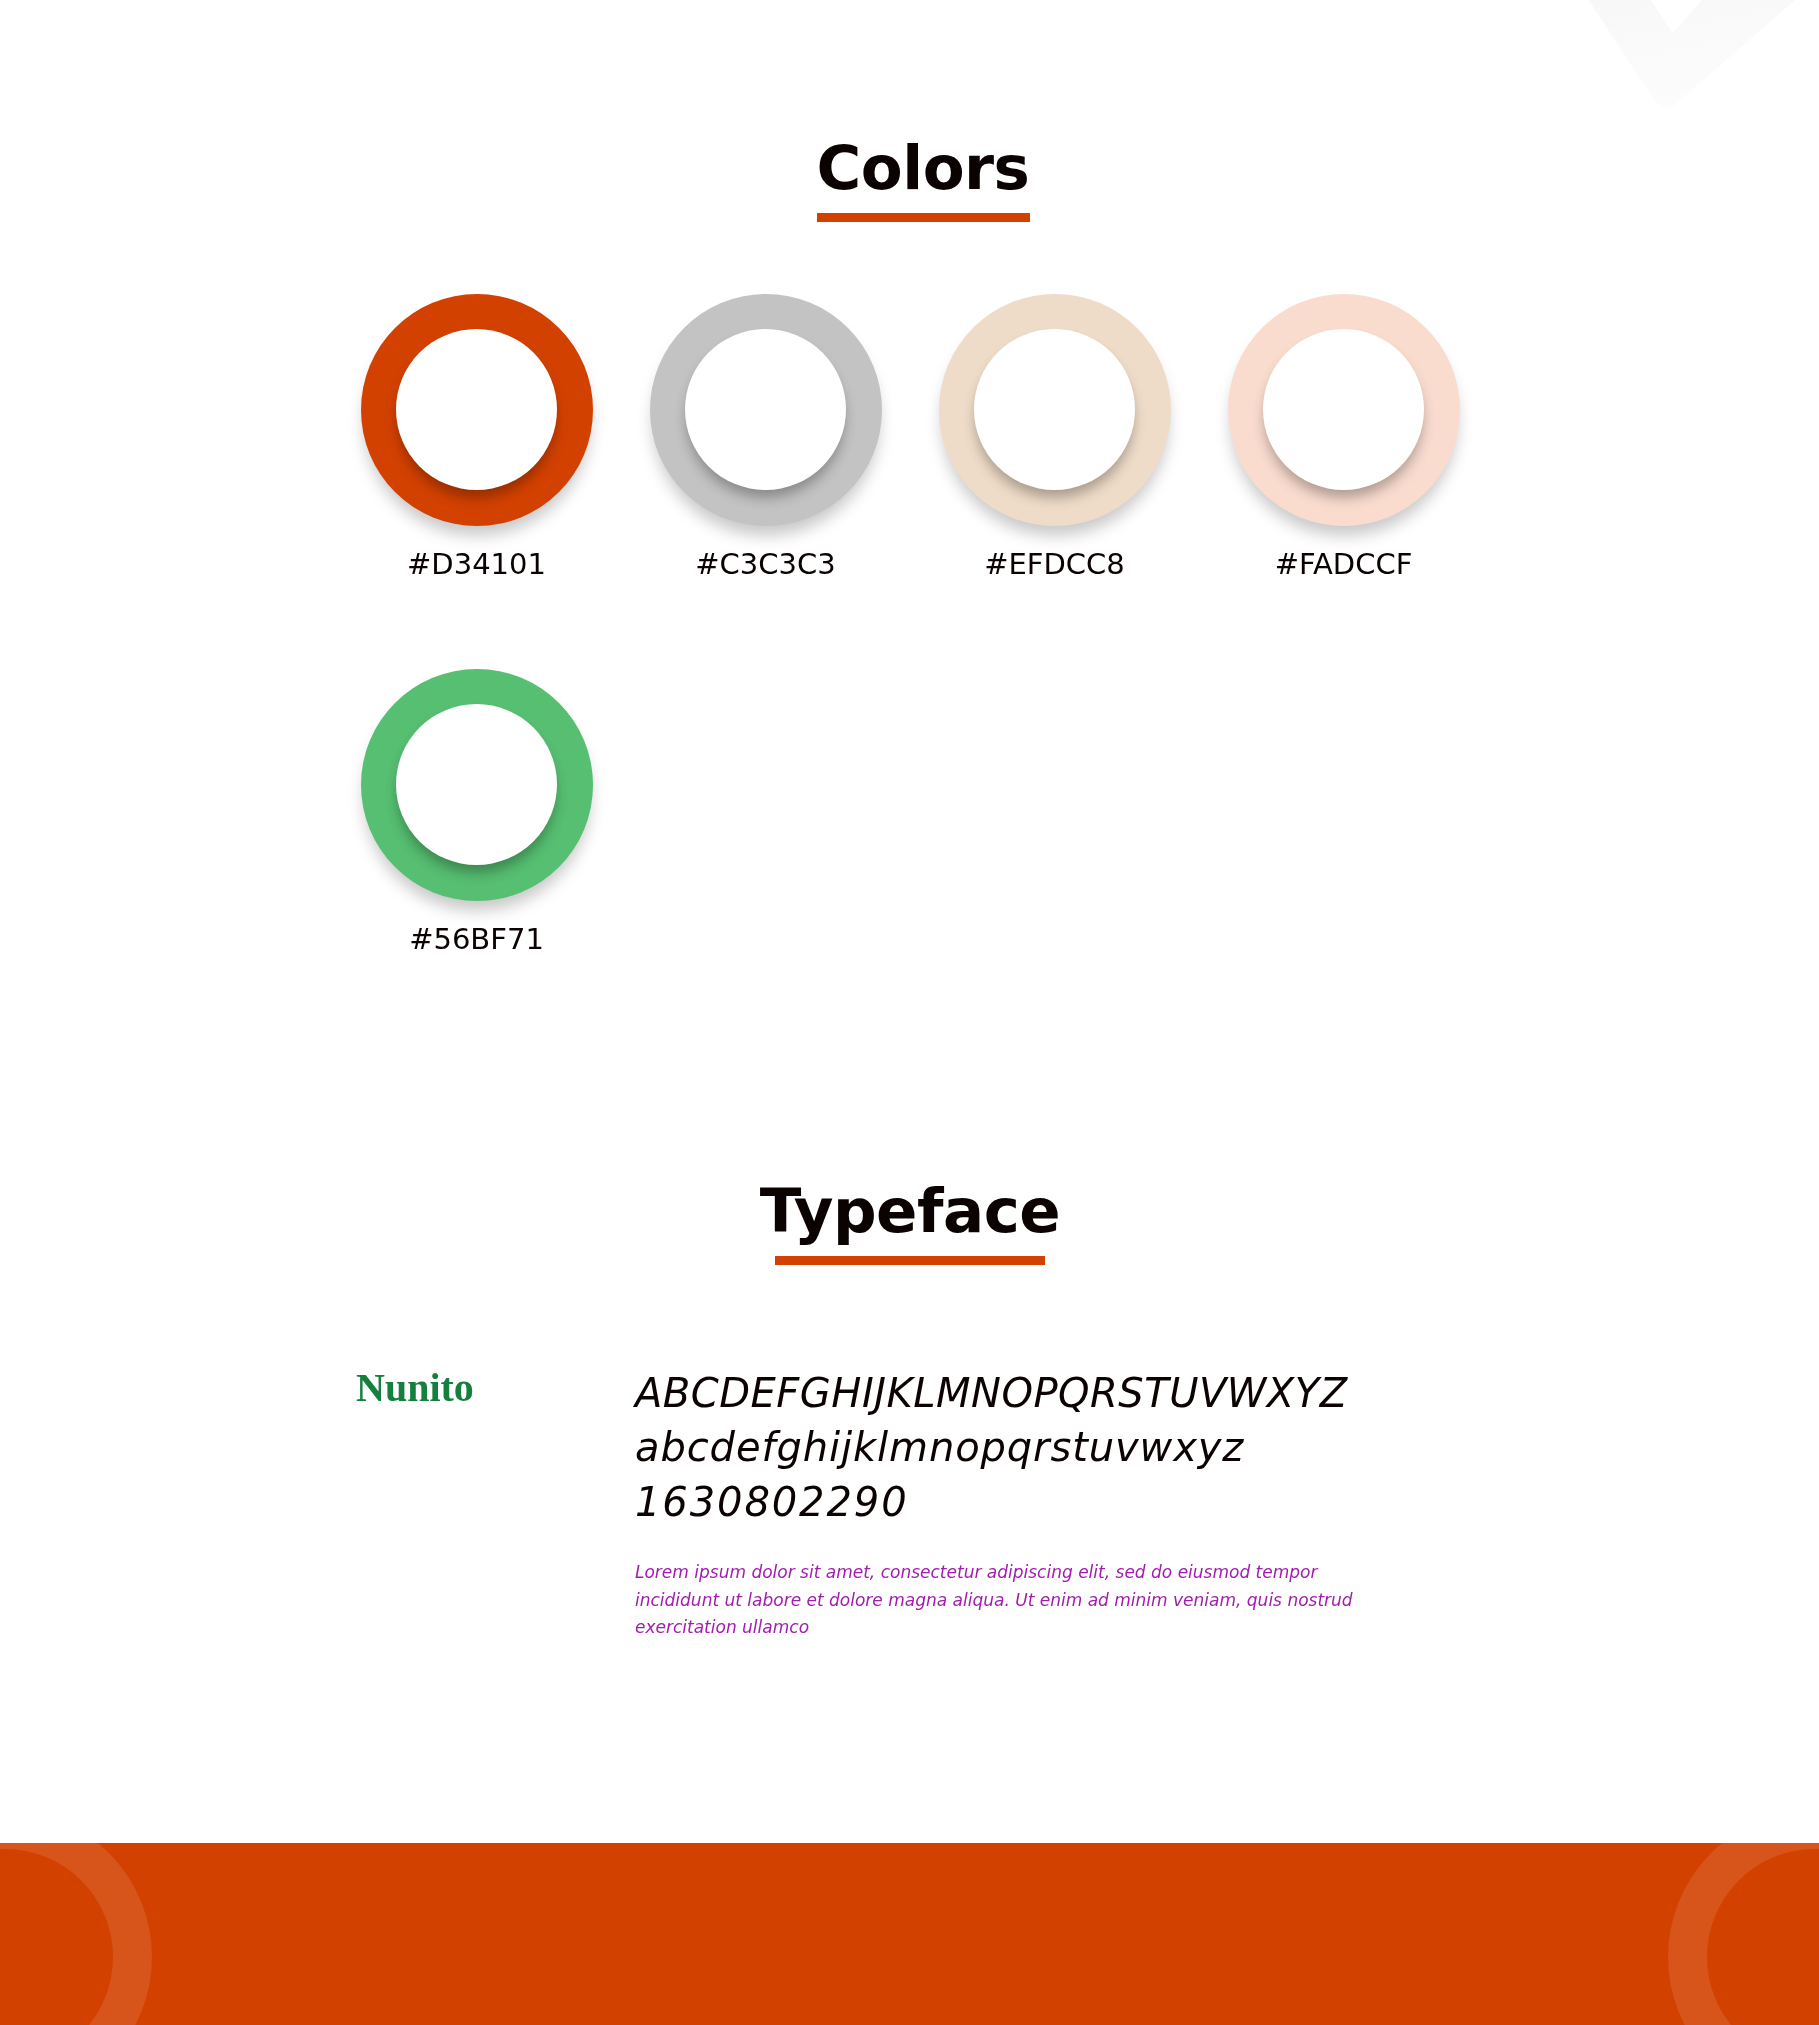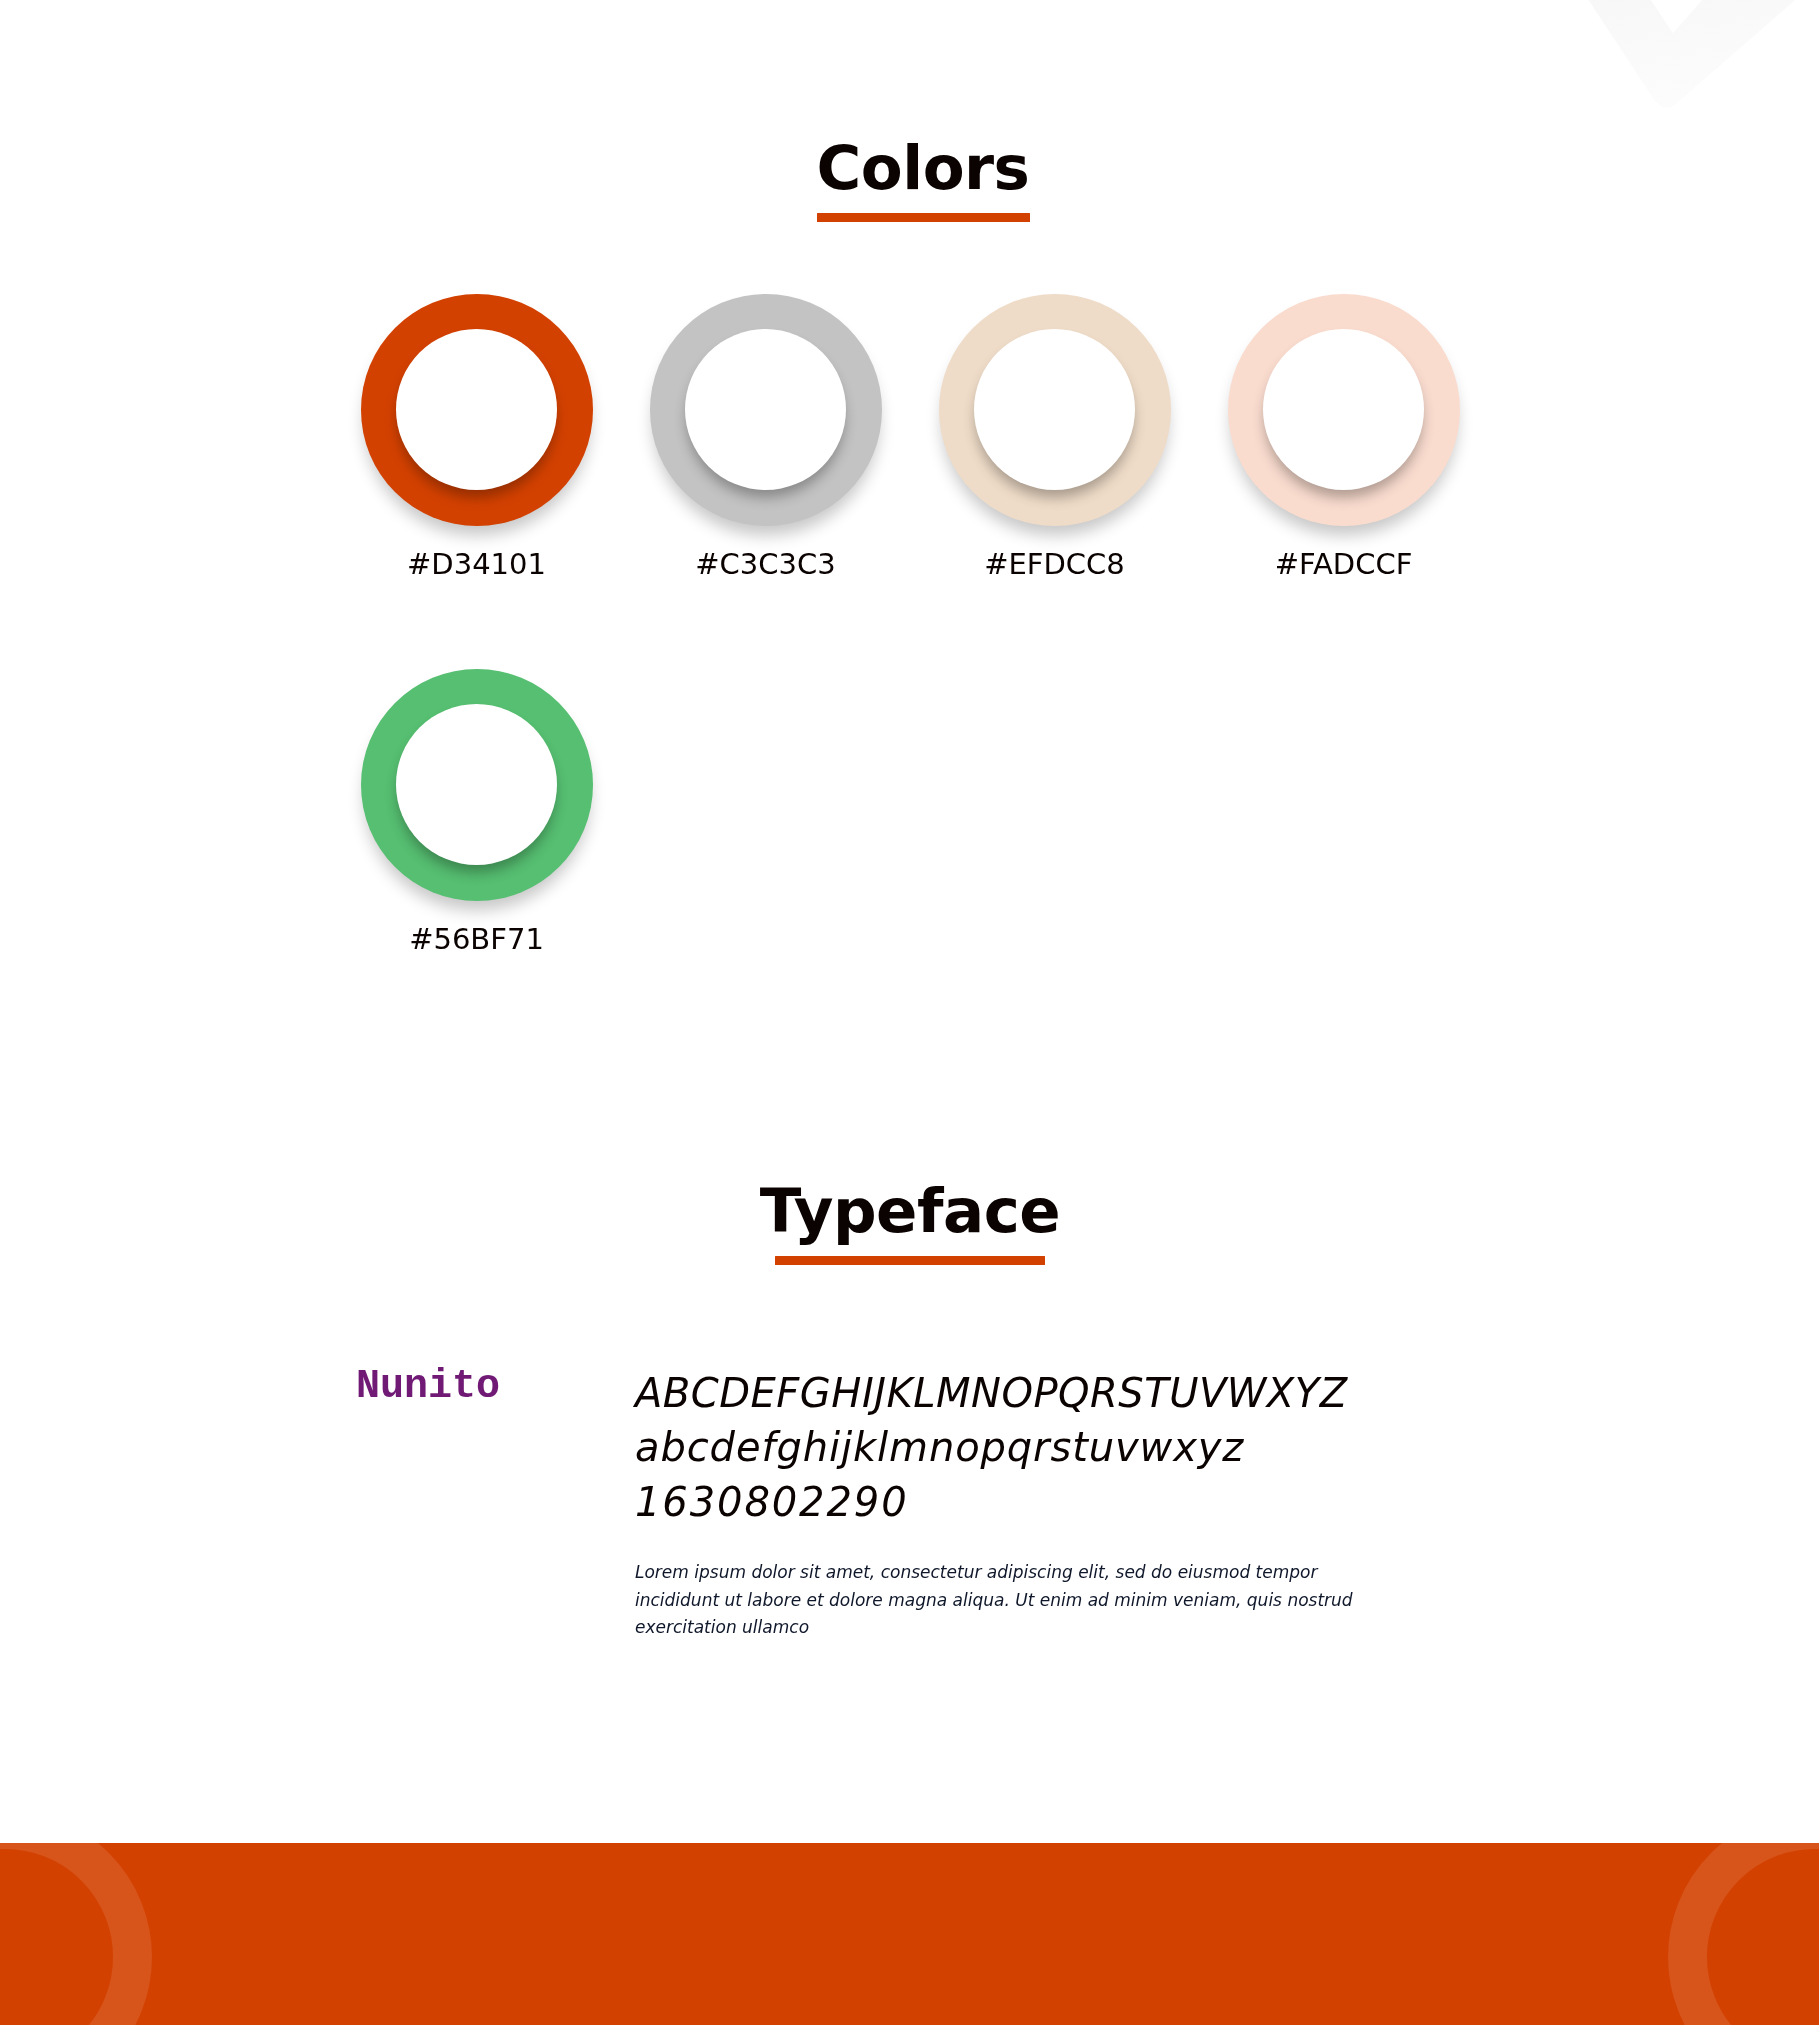--- a/index.html
+++ b/index.html
@@ -118,24 +118,24 @@
     position: absolute;
     left: 332px;
     width: 1185px;
     z-index: 2;
   }
 
   .type-name {
     position: absolute;
     left: 24px;
     top: 8.5px;
-    font-family: Liberation Mono, monospace;
+    font-family: Liberation Serif, serif;
     font-size: 40px;
     font-weight: 700;
-    color: #701a75;
+    color: #15803d;
     white-space: nowrap;
   }
 
   .type-specimens {
     position: absolute;
     left: 303px;
     top: 16px;
     width: 882px;
     font-style: italic;
   }
@@ -162,21 +162,21 @@
     line-height: 1.12;
     margin-top: 9.5px;
   }
 
   .spec-para {
     margin-top: 35px;
     width: 735px;
     font-family: "DejaVu Sans", sans-serif;
     font-size: 17px;
     line-height: 1.62;
-    color: #0f172a;
+    color: #a21caf;
     white-space: normal;
   }
 
   
   .bottom-band {
     position: absolute;
     left: 0;
     bottom: 0;
     width: 1820px;
     height: 182px;

